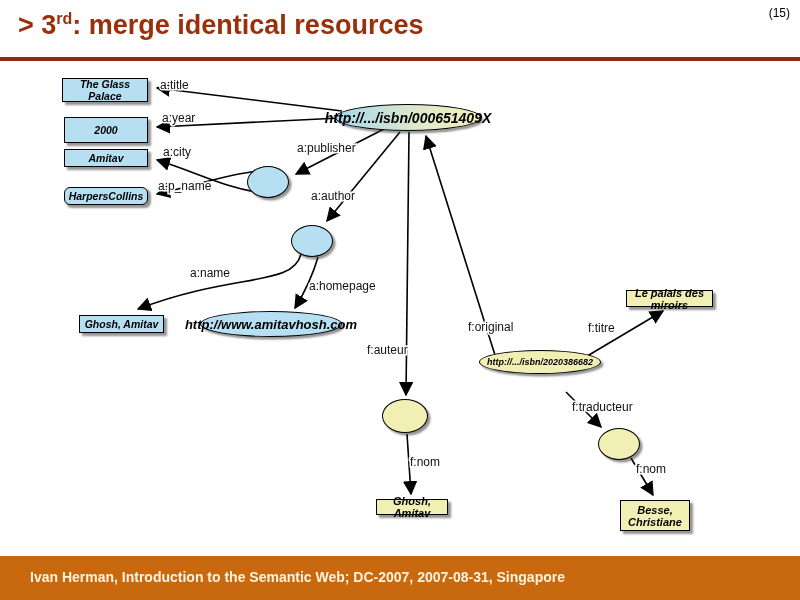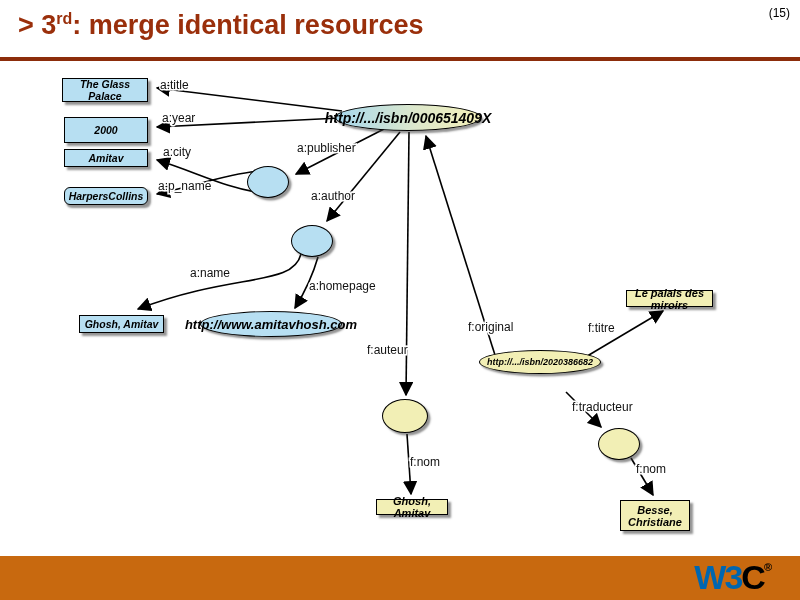--- a/index.html
+++ b/index.html
@@ -135,16 +135,16 @@
   <div class="node ellipse-y n-blank-y2"></div>
 
   <div class="node rect-y n-ghosh-yellow">
       <span>Ghosh, Amitav</span>
     </div>
   <div class="node rect-y n-besse">
       <span>Besse, Christiane</span>
     </div>
 
   <div class="footer">
-    <div class="w3c-logo"><span class="w3">W3</span><span class="c">C</span><span class="reg">®</span></div>
+    <div class="footer-credit">Ivan Herman, Introduction to the Semantic Web; DC-2007, 2007-08-31, Singapore</div>
   </div>
 
 </div>
 
 </body></html>

